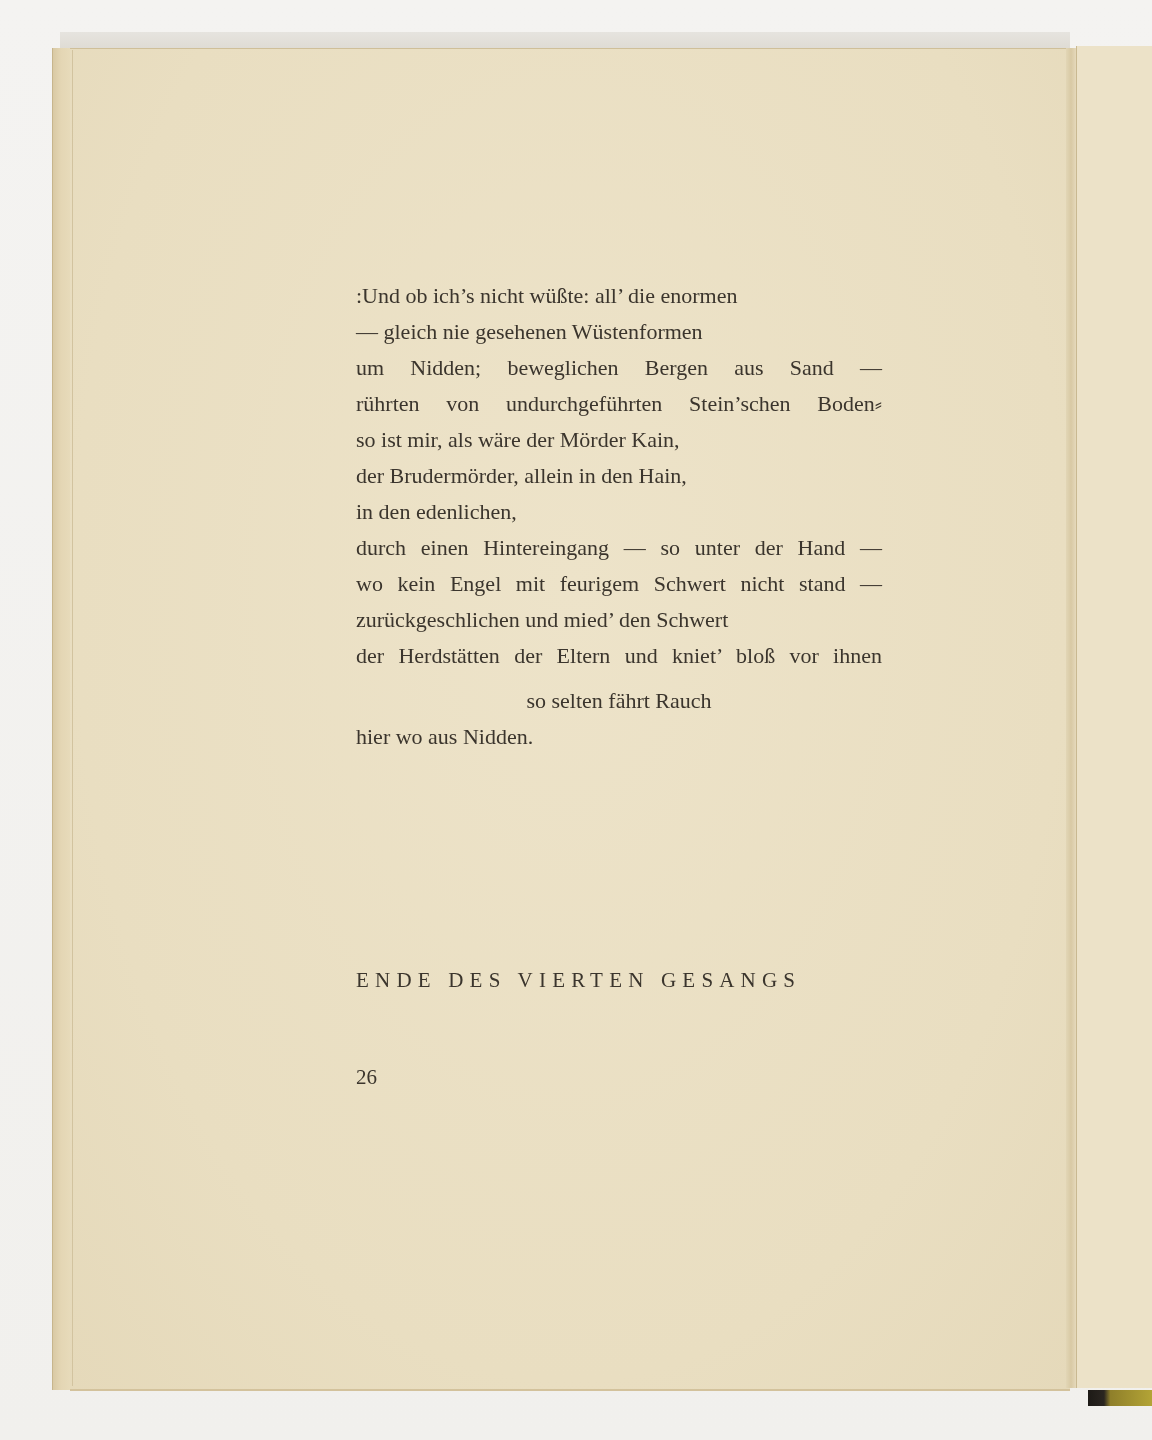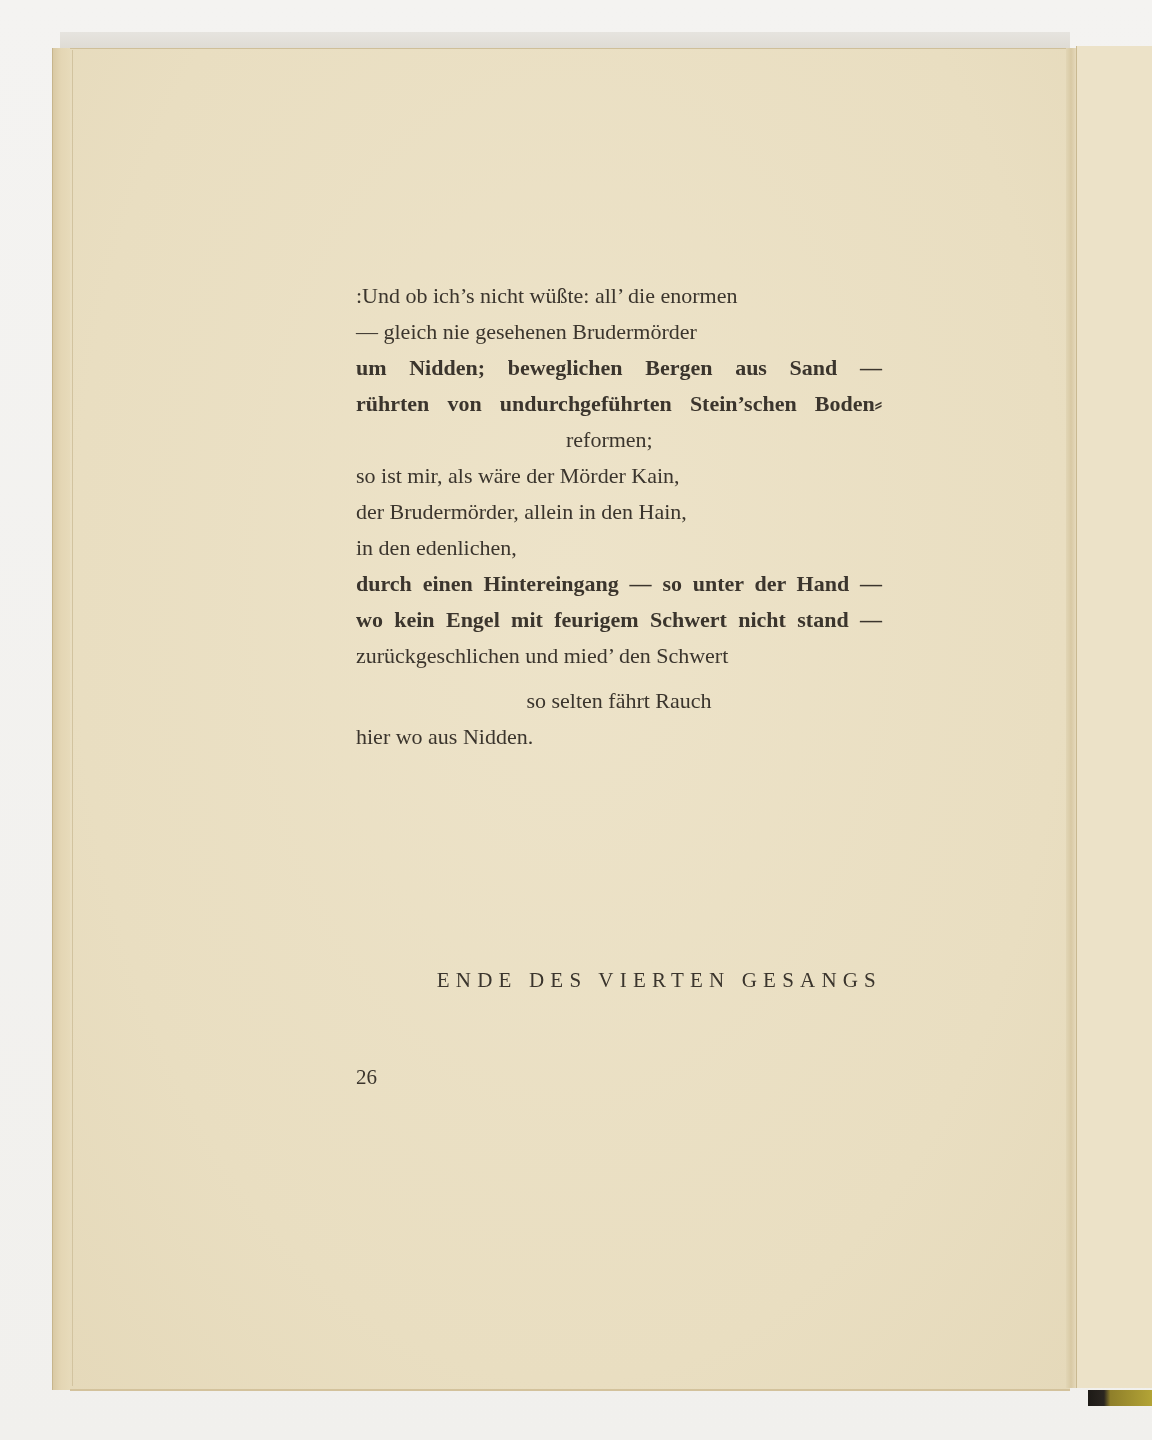--- a/index.html
+++ b/index.html
@@ -69,42 +69,40 @@
       line-height: 36px;
     }
     .line {
       display: block;
       white-space: nowrap;
       height: 36px;
     }
     .line.justify {
       text-align: justify;
       text-align-last: justify;
-      font-weight: bold;
     }
     .line.indent-center {
       padding-left: 210px;
     }
     .line.right {
       text-align: center;
     }
     .line.gap-before {
       margin-top: 9px;
     }
     .ending {
       position: absolute;
       left: 356px;
       top: 968px;
       width: 526px;
       font-family: "Liberation Serif", "DejaVu Serif", serif;
       font-size: 21px;
       color: #3b352d;
       letter-spacing: 6.2px;
       white-space: nowrap;
-      text-align: right;
     }
     .page-number {
       position: absolute;
       left: 356px;
       top: 1065px;
       font-family: "Liberation Serif", "DejaVu Serif", serif;
       font-size: 21px;
       color: #3b352d;
     }
   </style>
@@ -115,29 +113,29 @@
   <div class="page-shadow-top"></div>
   <div class="page-stack-left"></div>
   <div class="page"></div>
   <div class="page-inner-line"></div>
   <div class="gutter"></div>
   <div class="next-page"></div>
   <div class="next-page-edge-bottom"></div>
 
   <div class="text-block">
     <span class="line">:Und ob ich’s nicht wüßte: all’ die enormen</span>
-    <span class="line">— gleich nie gesehenen Brudermörder</span>
+    <span class="line">— gleich nie gesehenen Wüstenformen</span>
     <span class="line justify">um Nidden; beweglichen Bergen aus Sand —</span>
     <span class="line justify">rührten von undurchgeführten Stein’schen Boden⸗</span>
-    <span class="line indent-center">reformen;</span>
     <span class="line">so ist mir, als wäre der Mörder Kain,</span>
     <span class="line">der Brudermörder, allein in den Hain,</span>
     <span class="line">in den edenlichen,</span>
     <span class="line justify">durch einen Hintereingang — so unter der Hand —</span>
     <span class="line justify">wo kein Engel mit feurigem Schwert nicht stand —</span>
     <span class="line">zurückgeschlichen und mied’ den Schwert</span>
+    <span class="line justify">der Herdstätten der Eltern und kniet’ bloß vor ihnen</span>
     <span class="line right gap-before">so selten fährt Rauch</span>
     <span class="line">hier wo aus Nidden.</span>
   </div>
 
   <div class="ending">ENDE DES VIERTEN GESANGS</div>
   <div class="page-number">26</div>
 </div>
 
 </body></html>

